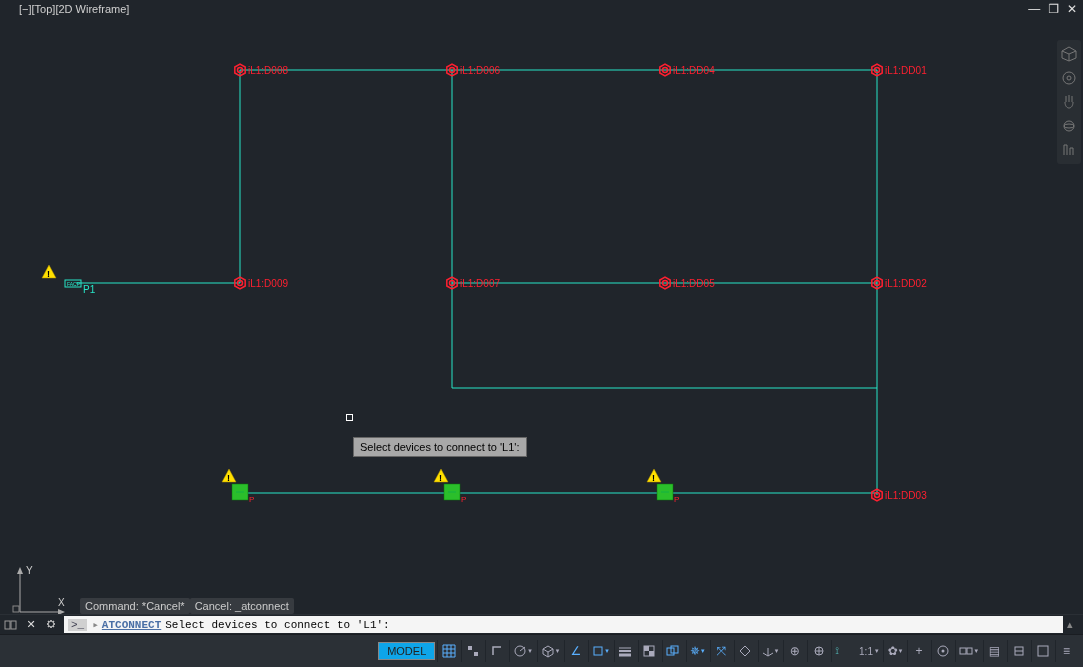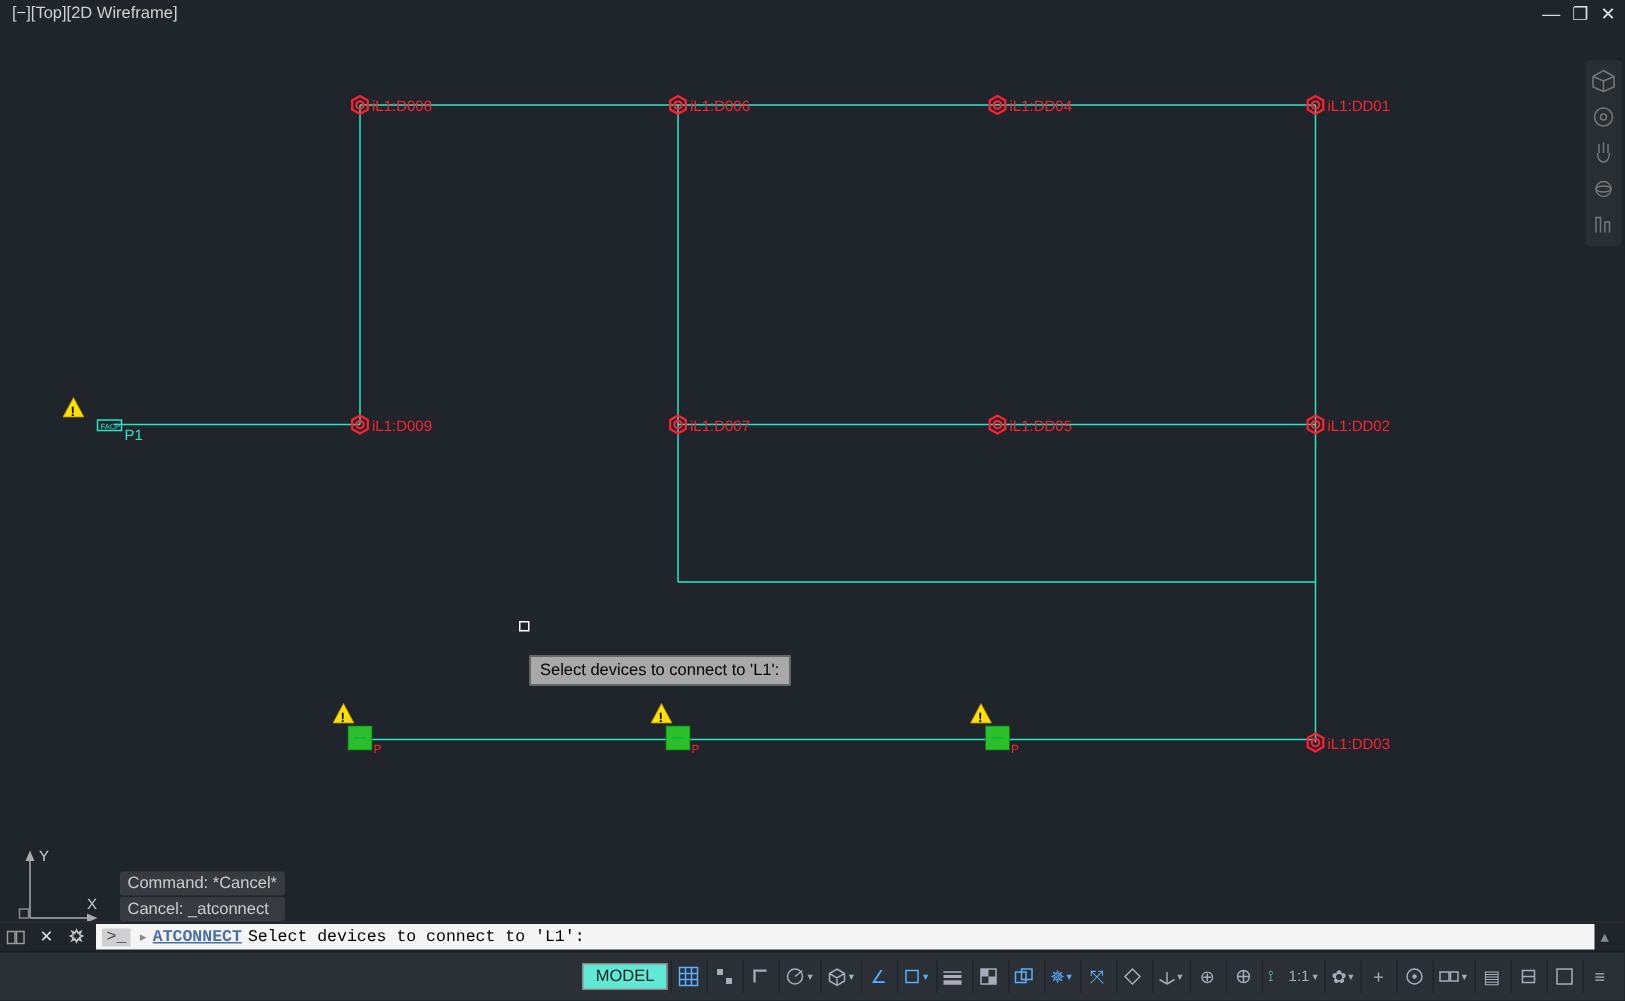--- a/index.html
+++ b/index.html
@@ -6,21 +6,21 @@
 body {
   width: 1083px; height: 667px;
   background: #20252b;
   font-family: Arial, sans-serif;
   font-size: 11px;
   color: #ccc;
   position: relative;
   overflow: hidden;
 }
 .titlebar {
-  position: absolute; top: 0; left: 4px; right: 0; height: 18px;
+  position: absolute; top: 0; left: 15px; right: 0; height: 18px;
   padding-left: 4px;
   color: #d0d0d0;
   font-size: 11px;
   line-height: 18px;
 }
 .win-controls {
   position: absolute; top: 2px; right: 6px;
   display: flex; gap: 8px; align-items: center;
   color: #e0e0e0;
 }
@@ -49,21 +49,21 @@
   background: #a8a8a8; color: #000;
   font-size: 11px; padding: 3px 6px;
   border: 1px solid #666;
 }
 .cursor-box {
   position: absolute;
   width: 7px; height: 7px; border: 1px solid #fff;
 }
 .command-history {
   position: absolute; left: 80px; bottom: 53px;
-  display: flex; flex-direction: column;
+  display: flex; flex-direction: row;
 }
 .command-history .hist-line {
   background: rgba(60,63,68,0.85);
   color: #ccc; font-size: 11px;
   padding: 2px 5px; margin-top: 1px;
   border-radius: 2px;
 }
 .ucs-icon { position: absolute; left: 10px; bottom: 45px; }
 .command-bar {
   position: absolute; left: 0; right: 0; bottom: 33px; height: 20px;
@@ -90,21 +90,21 @@
 }
 .cmd-up { width: 16px; cursor: pointer; color: #888; }
 .status-bar {
   position: absolute; left: 0; right: 0; bottom: 0; height: 33px;
   background: #2b3036;
   display: flex; align-items: center;
   border-top: 1px solid #1a1d22;
 }
 .status-right { margin-left: auto; display: flex; align-items: center; gap: 2px; padding-right: 6px; }
 .model-btn {
-  background: #5eead4; color: #222;
+  background: #0ea5e9; color: #222;
   padding: 2px 8px; font-size: 11px;
   border: 1px solid #888; cursor: pointer;
 }
 .sb-btn {
   min-width: 22px; height: 22px;
   display: flex; align-items: center; justify-content: center;
   color: #aab; cursor: pointer; font-size: 12px;
   border-left: 1px solid #20252b;
   padding: 0 3px;
 }
@@ -370,21 +370,21 @@
     </div>
     <div class="sb-btn" style="color:#aab;">⊕</div>
     <div class="sb-btn">
       <svg width="12" height="12">
           <circle cx="6" cy="6" r="4" fill="none" stroke="#aab"></circle>
           <path d="M6 2v8M2 6h8" stroke="#aab"></path>
         </svg>
     </div>
     <div class="sb-btn">
       <span style="font-size:10px;color:#5bb;">⟟</span>
-      <span style="font-size:10px;margin-left:10px;">1:1</span>
+      <span style="font-size:10px;margin-left:20px;">1:1</span>
       <span style="font-size:7px;margin-left:2px;">▾</span>
     </div>
     <div class="sb-btn">✿<span style="font-size:7px;margin-left:1px;">▾</span></div>
     <div class="sb-btn">+</div>
     <div class="sb-btn">
       <svg width="12" height="12">
           <circle cx="6" cy="6" r="5" fill="none" stroke="#aab"></circle>
           <circle cx="6" cy="6" r="1.5" fill="#aab"></circle>
         </svg>
     </div>

